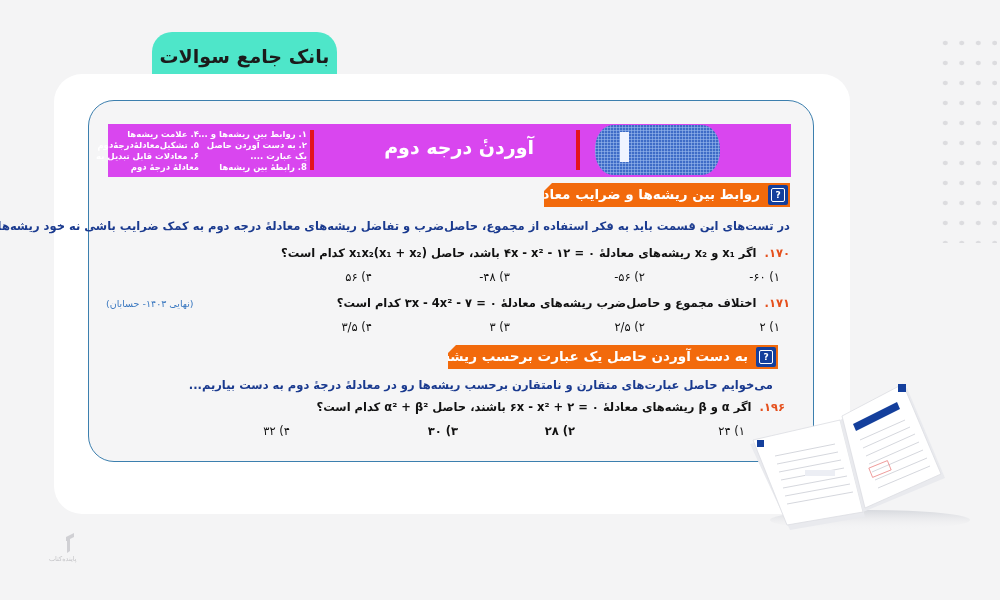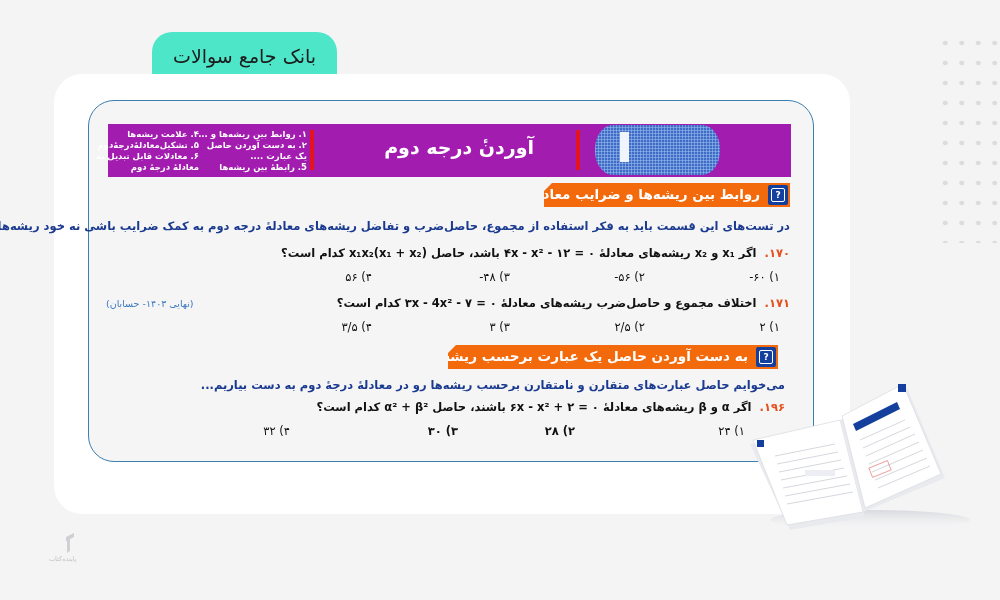--- a/index.html
+++ b/index.html
@@ -10,34 +10,34 @@
   }
   .dots {
     position: absolute; left: 937px; top: 33px; width: 60px; height: 210px;
     background-image: radial-gradient(circle, #dcdcdf 2.2px, transparent 2.6px);
     background-size: 16.5px 20px;
   }
   .tag {
     position: absolute; left: 152px; top: 32px; width: 185px; height: 48px;
     background: #4ee6c9; border-radius: 20px 20px 0 0;
     display: flex; align-items: center; justify-content: center;
-    font-size: 19px; font-weight: normal; color: #1b1b1b; direction: rtl;
+    font-size: 19px; font-weight: bold; color: #1b1b1b; direction: rtl;
   }
   .card {
     position: absolute; left: 54px; top: 74px; width: 796px; height: 440px;
     background: #ffffff; border-radius: 28px;
   }
   .page {
     position: absolute; left: 88px; top: 100px; width: 726px; height: 362px;
     background: #f5f5f6; border: 1.5px solid #3c7fae; border-radius: 26px;
     box-sizing: border-box;
   }
   .banner {
     position: absolute; left: 108px; top: 124px; width: 683px; height: 53px;
-    background: #a21caf; direction: rtl; color: #fff;
+    background: #d946ef; direction: rtl; color: #fff;
   }
   .banner .title {
     position: absolute; right: 257px; top: 12px; font-size: 19px; font-weight: bold;
     color: #fff;
   }
   .banner .red-bar-main { position: absolute; left: 468px; top: 6px; width: 4px; height: 40px; background: #e3141c; }
   .banner .dot-pill {
     position: absolute; left: 487px; top: 1px; width: 125px; height: 50px;
     border-radius: 18px / 24px;
     background-color: #3e6cc7;
@@ -95,21 +95,21 @@
   <div class="toc col2">
     <div>۴. علامت ریشه‌ها</div>
     <div>۵. تشکیل‌معادلهٔ‌درجهٔ‌دوم</div>
     <div>۶. معادلات قابل تبدیل به</div>
     <div>معادلهٔ درجهٔ دوم</div>
   </div>
   <div class="toc col1">
     <div>۱. روابط بین ریشه‌ها و ...</div>
     <div>۲. به دست آوردن حاصل</div>
     <div>یک عبارت ....</div>
-    <div>5. رابطهٔ بین ریشه‌ها</div>
+    <div>8. رابطهٔ بین ریشه‌ها</div>
   </div>
   <div class="red-bar-toc"></div>
   <div class="title">آوردنٔ درجه دوم</div>
   <div class="red-bar-main"></div>
   <div class="dot-pill"></div>
   <div class="pill-mark"></div>
 </div>
 
 <div class="section" style="left:544px; top:183px; width:246px;">
   <div class="q-icon">
@@ -135,21 +135,21 @@
 <div class="option" style="right:355px; top:320px;">۲) ۲/۵</div>
 <div class="option" style="right:490px; top:320px;">۳) ۳</div>
 <div class="option" style="right:628px; top:320px;">۴) ۳/۵</div>
 
 <div class="section" style="left:448px; top:345px; width:330px;">
   <div class="q-icon">
       <span>?</span>
     </div>
   <div class="label">به دست آوردن حاصل یک عبارت برحسب ریشه‌ها</div>
 </div>
-<div class="intro" style="right:215px; top:378px;text-align:right;">می‌خوایم حاصل عبارت‌های متقارن و نامتقارن برحسب ریشه‌ها رو در معادلهٔ درجهٔ دوم به دست بیاریم...</div>
+<div class="intro" style="right:227px; top:378px;text-align:right;">می‌خوایم حاصل عبارت‌های متقارن و نامتقارن برحسب ریشه‌ها رو در معادلهٔ درجهٔ دوم به دست بیاریم...</div>
 
 <div class="question" style="right:215px; top:400px;margin-left:40px;">
   <span class="qnum">۱۹۶.</span><span>اگر α و β ریشه‌های معادلهٔ ۰ = ۲ + ۶x - x² باشند، حاصل α² + β² کدام است؟</span>
 </div>
 <div class="option" style="right:255px; top:424px;">۱) ۲۴</div>
 <div class="option" style="right:425px; top:424px;font-weight:bold;">۲) ۲۸</div>
 <div class="option" style="right:542px; top:424px;font-weight:bold;">۳) ۳۰</div>
 <div class="option" style="right:710px; top:424px;">۴) ۳۲</div>
 
 <svg class="book" viewBox="0 0 240 150">

